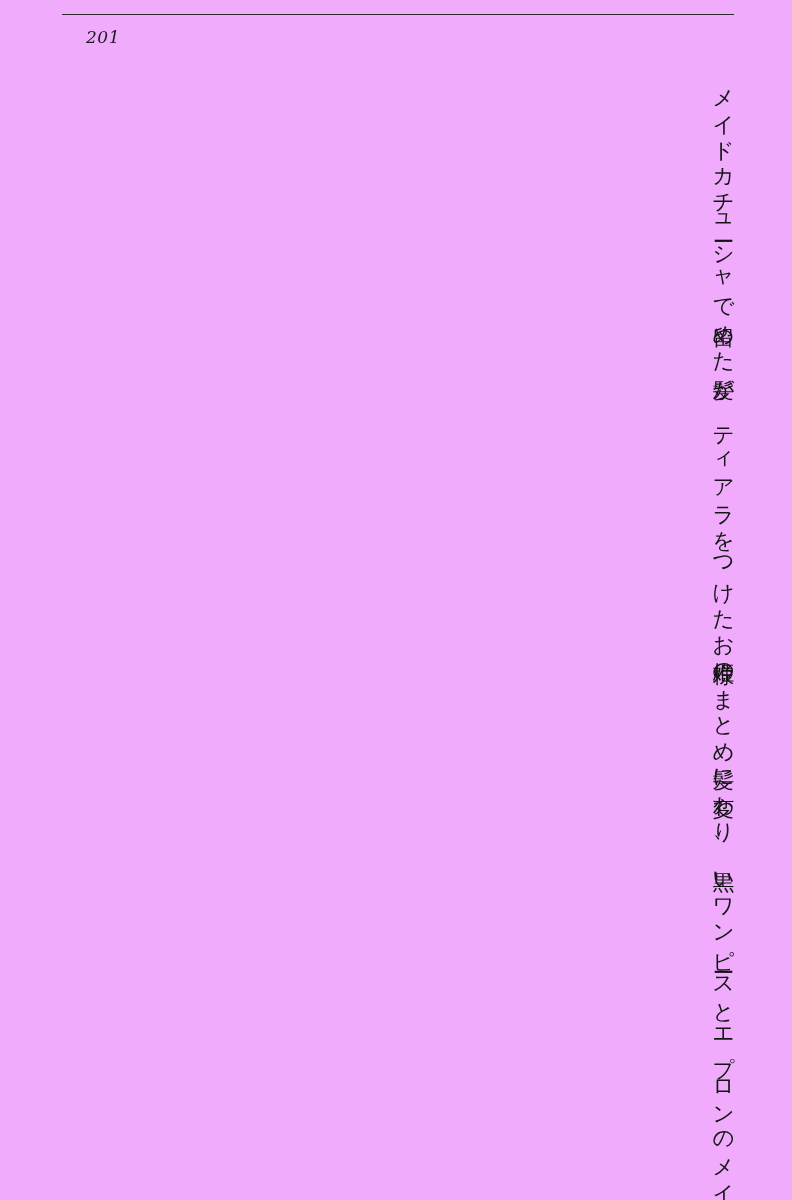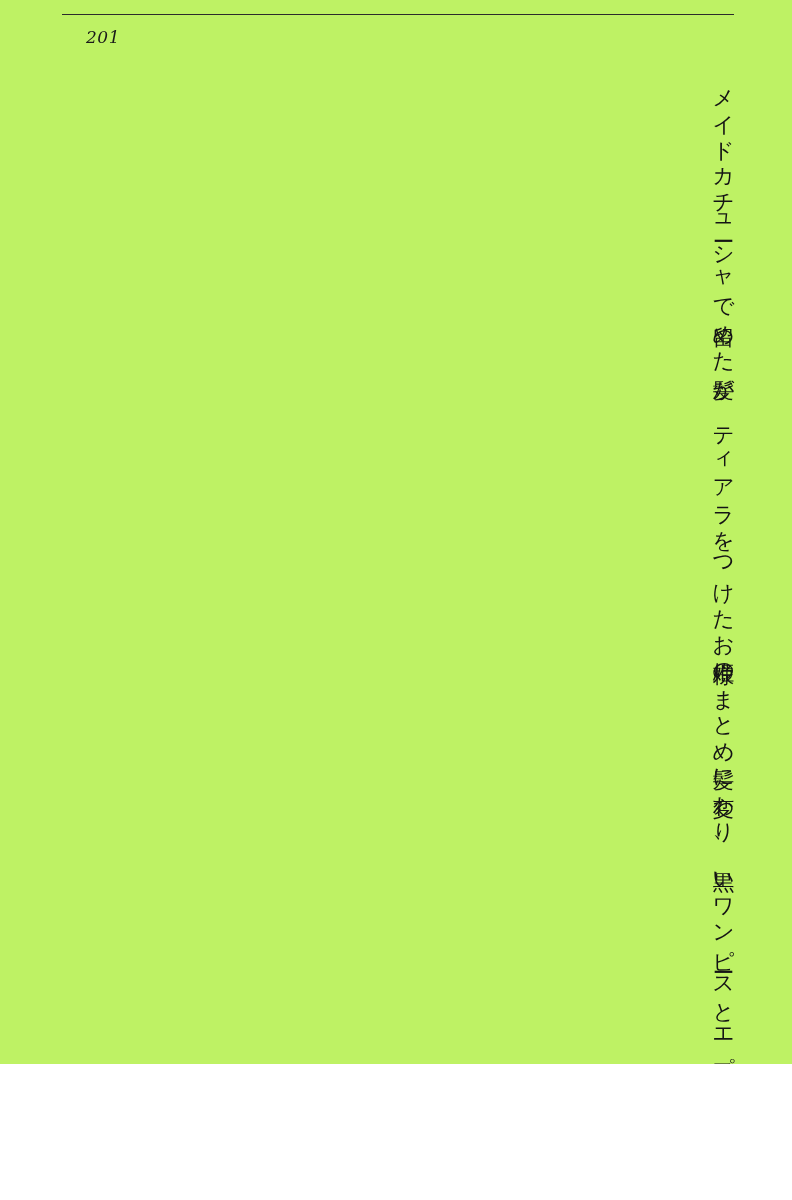--- a/index.html
+++ b/index.html
@@ -7,22 +7,22 @@
     padding: 0;
     background: #ffffff;
   }
   body {
     font-family: "DejaVu Serif", "Liberation Serif", serif;
     color: #111111;
   }
   .page {
     position: relative;
     width: 792px;
-    height: 1064px;
-    background: #bef264;
+    height: 1200px;
+    background: #f0abfc;
     overflow: hidden;
     box-sizing: border-box;
   }
   
   .top-rule {
     position: absolute;
     top: 14px;
     left: 62px;
     width: 672px;
     height: 1px;

